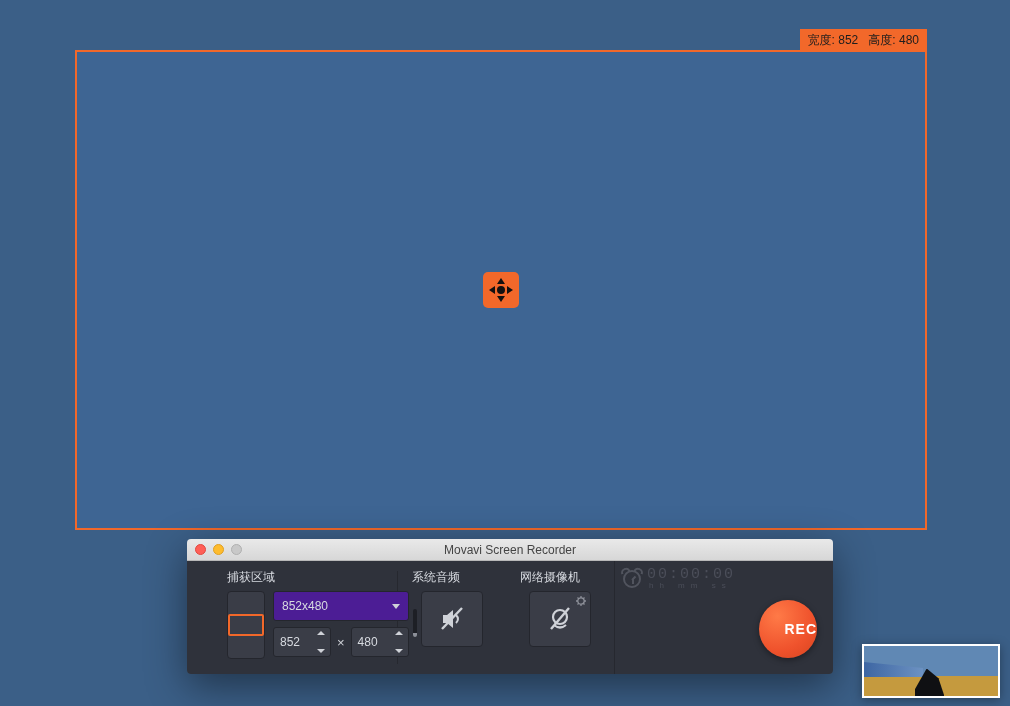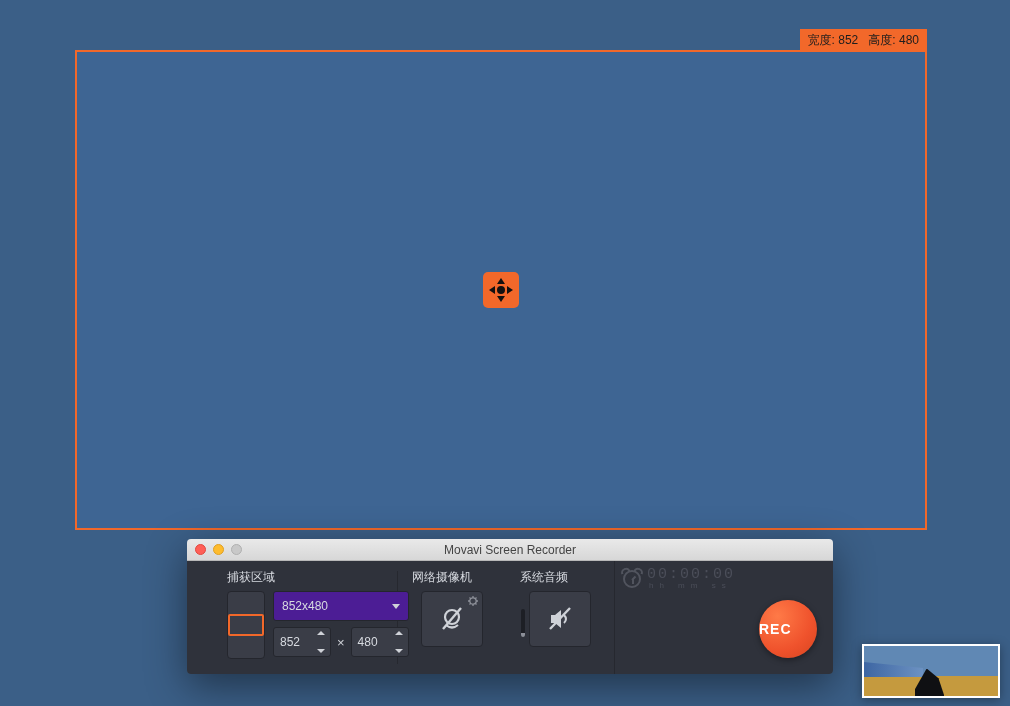--- a/index.html
+++ b/index.html
@@ -210,21 +210,21 @@
     .bells::before{left:-2px;transform:rotate(-25deg);}
     .bells::after{right:-2px;transform:rotate(25deg);}
 
     .timer-digits { display:flex; flex-direction:column; line-height:1; }
     .digits { font-family: "Courier New", monospace; font-size:15px; letter-spacing:2px; color:#4b4e59;}
     .units  { font-size:8px; letter-spacing:6px; color:#4b4e59; margin-left:2px;}
 
     .rec-btn {
       width:58px; height:58px; border-radius:50%;
       background: radial-gradient(circle at 32% 28%, #ff7a47, #ef522c 60%, #d6441f);
-      display:flex; align-items:center; justify-content:flex-start;
+      display:flex; align-items:center; justify-content:flex-end;
       color:#fff; font-weight:700; font-size:14px; letter-spacing:1px;
       cursor:pointer; border:none;
       margin-left:auto; margin-right:6px; margin-bottom:6px;
       box-shadow: 0 2px 6px rgba(0,0,0,0.4);
     }
 
     
     .pip {
       position:absolute; right:10px; bottom:8px;
       width:138px; height:54px;
@@ -307,20 +307,36 @@
               </div>
             </div>
           </div>
         </div>
       </div>
     </div>
 
     <div class="divider"></div>
 
     <div class="section sec-toggle">
+      <div class="section-title">系统音频</div>
+      <div style="position:relative">
+        <div class="tiny-bar">
+            <div class="fill"></div>
+          </div>
+        <div class="btn-toggle">
+          <svg width="30" height="30" viewBox="0 0 30 30">
+            <path d="M6 11 h4 l6 -5 v18 l-6 -5 h-4 z" fill="#cfd2d8"></path>
+            <path d="M19 11 q4 4 0 8" fill="none" stroke="#cfd2d8" stroke-width="2"></path>
+            <line x1="5" y1="25" x2="25" y2="4" stroke="#cfd2d8" stroke-width="2.4"></line>
+          </svg>
+        </div>
+      </div>
+    </div>
+
+    <div class="section sec-toggle">
       <div class="section-title">网络摄像机</div>
       <div class="btn-toggle">
         <svg width="30" height="30" viewBox="0 0 30 30">
           <circle cx="15" cy="13" r="7" fill="none" stroke="#cfd2d8" stroke-width="2.2"></circle>
           <path d="M9 21 Q15 26 21 21" fill="none" stroke="#cfd2d8" stroke-width="2.2"></path>
           <line x1="6" y1="25" x2="24" y2="4" stroke="#cfd2d8" stroke-width="2.4"></line>
         </svg>
         <svg class="gear-dot" width="10" height="10" viewBox="0 0 10 10">
           <circle cx="5" cy="5" r="3.2" fill="none" stroke="#8c8f98" stroke-width="1.3"></circle>
           <g stroke="#8c8f98" stroke-width="1.3">
@@ -330,36 +346,20 @@
               <line x1="8" y1="5" x2="10" y2="5"></line>
             <line x1="1.5" y1="1.5" x2="3" y2="3"></line>
               <line x1="7" y1="7" x2="8.5" y2="8.5"></line>
             <line x1="8.5" y1="1.5" x2="7" y2="3"></line>
               <line x1="3" y1="7" x2="1.5" y2="8.5"></line>
           </g>
         </svg>
       </div>
     </div>
 
-    <div class="section sec-toggle">
-      <div class="section-title">系统音频</div>
-      <div style="position:relative">
-        <div class="tiny-bar">
-            <div class="fill"></div>
-          </div>
-        <div class="btn-toggle">
-          <svg width="30" height="30" viewBox="0 0 30 30">
-            <path d="M6 11 h4 l6 -5 v18 l-6 -5 h-4 z" fill="#cfd2d8"></path>
-            <path d="M19 11 q4 4 0 8" fill="none" stroke="#cfd2d8" stroke-width="2"></path>
-            <line x1="5" y1="25" x2="25" y2="4" stroke="#cfd2d8" stroke-width="2.4"></line>
-          </svg>
-        </div>
-      </div>
-    </div>
-
 
     <div class="sec-right">
       <div class="timer-row">
         <div class="clock-ico">
             <div class="bells"></div>
           </div>
         <div class="timer-digits">
           <span class="digits">00:00:00</span>
           <span class="units">hh  mm  ss</span>
         </div>

